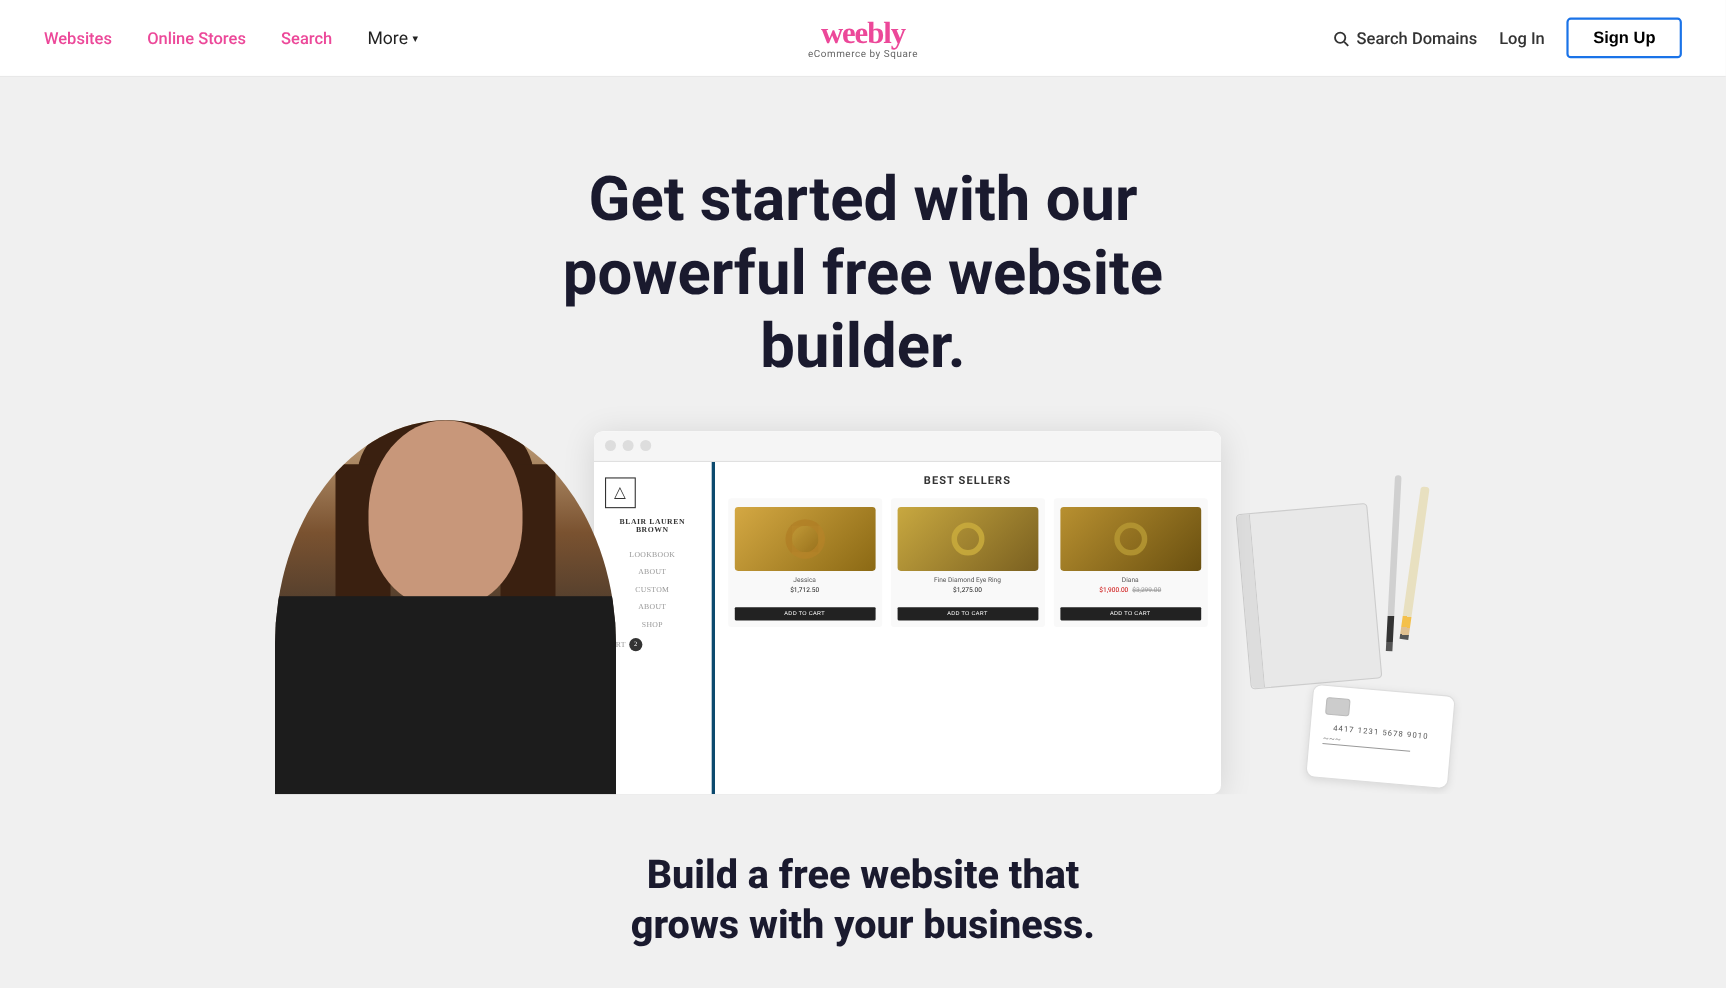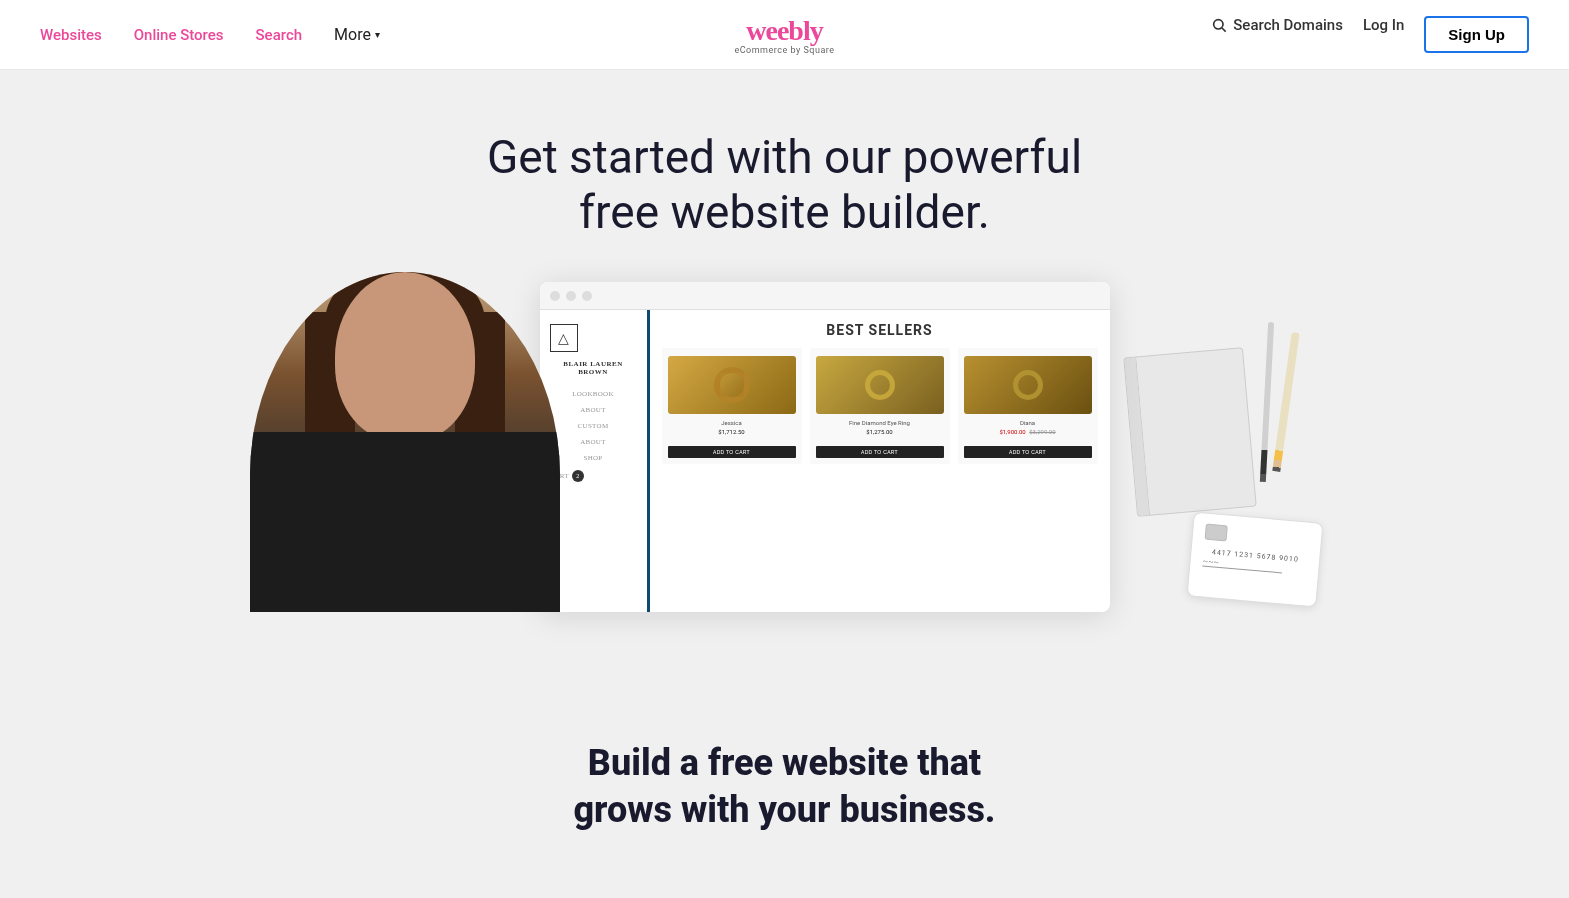--- a/index.html
+++ b/index.html
@@ -24,21 +24,21 @@
       font-size: 15px;
       font-weight: 500;
     }
     .nav-more { display: flex; align-items: center; gap: 4px; cursor: pointer; }
     .chevron { font-size: 10px; }
 
     .nav-logo { position: absolute; left: 50%; transform: translateX(-50%); text-align: center; }
     .logo-wordmark { font-size: 28px; font-weight: 700; color: #ec4899; font-family: Georgia, serif; letter-spacing: -1px; }
     .logo-sub { font-size: 9px; color: #666; letter-spacing: 0.5px; margin-top: -2px; }
 
-    .nav-right { display: flex; align-items: flex-start; gap: 20px; }
+    .nav-right { display: flex; align-items: center; gap: 20px; }
     .search-domains { display: flex; align-items: center; gap: 6px; font-size: 15px; color: #333; cursor: pointer; font-weight: 500; }
     .search-icon-svg { width: 16px; height: 16px; }
     .login-link { text-decoration: none; color: #333; font-size: 15px; font-weight: 500; }
     .signup-btn {
       border: 2px solid #1a73e8;
       color: #000000;
       background: transparent;
       padding: 8px 22px;
       border-radius: 4px;
       font-size: 15px;
@@ -49,26 +49,26 @@
     
     .hero {
       background: #f0f0f0;
       text-align: center;
       padding: 60px 20px 0;
       position: relative;
       overflow: hidden;
       min-height: 620px;
     }
     .hero-headline {
-      font-size: 46px;
-      font-weight: 400;
+      font-size: 56px;
+      font-weight: 700;
       color: #1a1a2e;
       line-height: 1.2;
       max-width: 680px;
-      margin: 0 auto 32px;
+      margin: 18px auto 32px;
     }
     .create-btn {
       background: #2d7dd2;
       color: #fff;
       border: none;
       padding: 18px 48px;
       border-radius: 6px;
       font-size: 18px;
       font-weight: 600;
       cursor: pointer;
@@ -196,21 +196,21 @@
     }
     .sidebar-brand { font-size: 7px; font-weight: 700; color: #333; letter-spacing: 0.5px; margin-bottom: 14px; }
     .sidebar-link { font-size: 7px; color: #999; margin-bottom: 8px; letter-spacing: 0.3px; cursor: pointer; }
     .sidebar-cart { display: flex; align-items: center; gap: 3px; }
     .cart-badge {
       width: 12px; height: 12px; background: #333; border-radius: 50%;
       font-size: 6px; color: #fff; display: flex; align-items: center; justify-content: center;
     }
 
     .mockup-main { flex: 1; padding: 12px; overflow: hidden; }
-    .best-sellers-title { font-size: 14px; font-weight: 700; color: #333; letter-spacing: 1px; margin-bottom: 10px; text-align: center; }
+    .best-sellers-title { font-size: 10px; font-weight: 700; color: #333; letter-spacing: 1px; margin-bottom: 10px; text-align: center; }
     .product-grid { display: grid; grid-template-columns: repeat(3, 1fr); gap: 8px; }
     .product-card { background: #f9f9f9; border-radius: 3px; padding: 8px 6px 6px; }
     .product-img {
       width: 100%;
       height: 58px;
       background: linear-gradient(135deg, #d4a843, #8b6914);
       border-radius: 3px;
       margin-bottom: 5px;
       display: flex; align-items: center; justify-content: center;
     }

